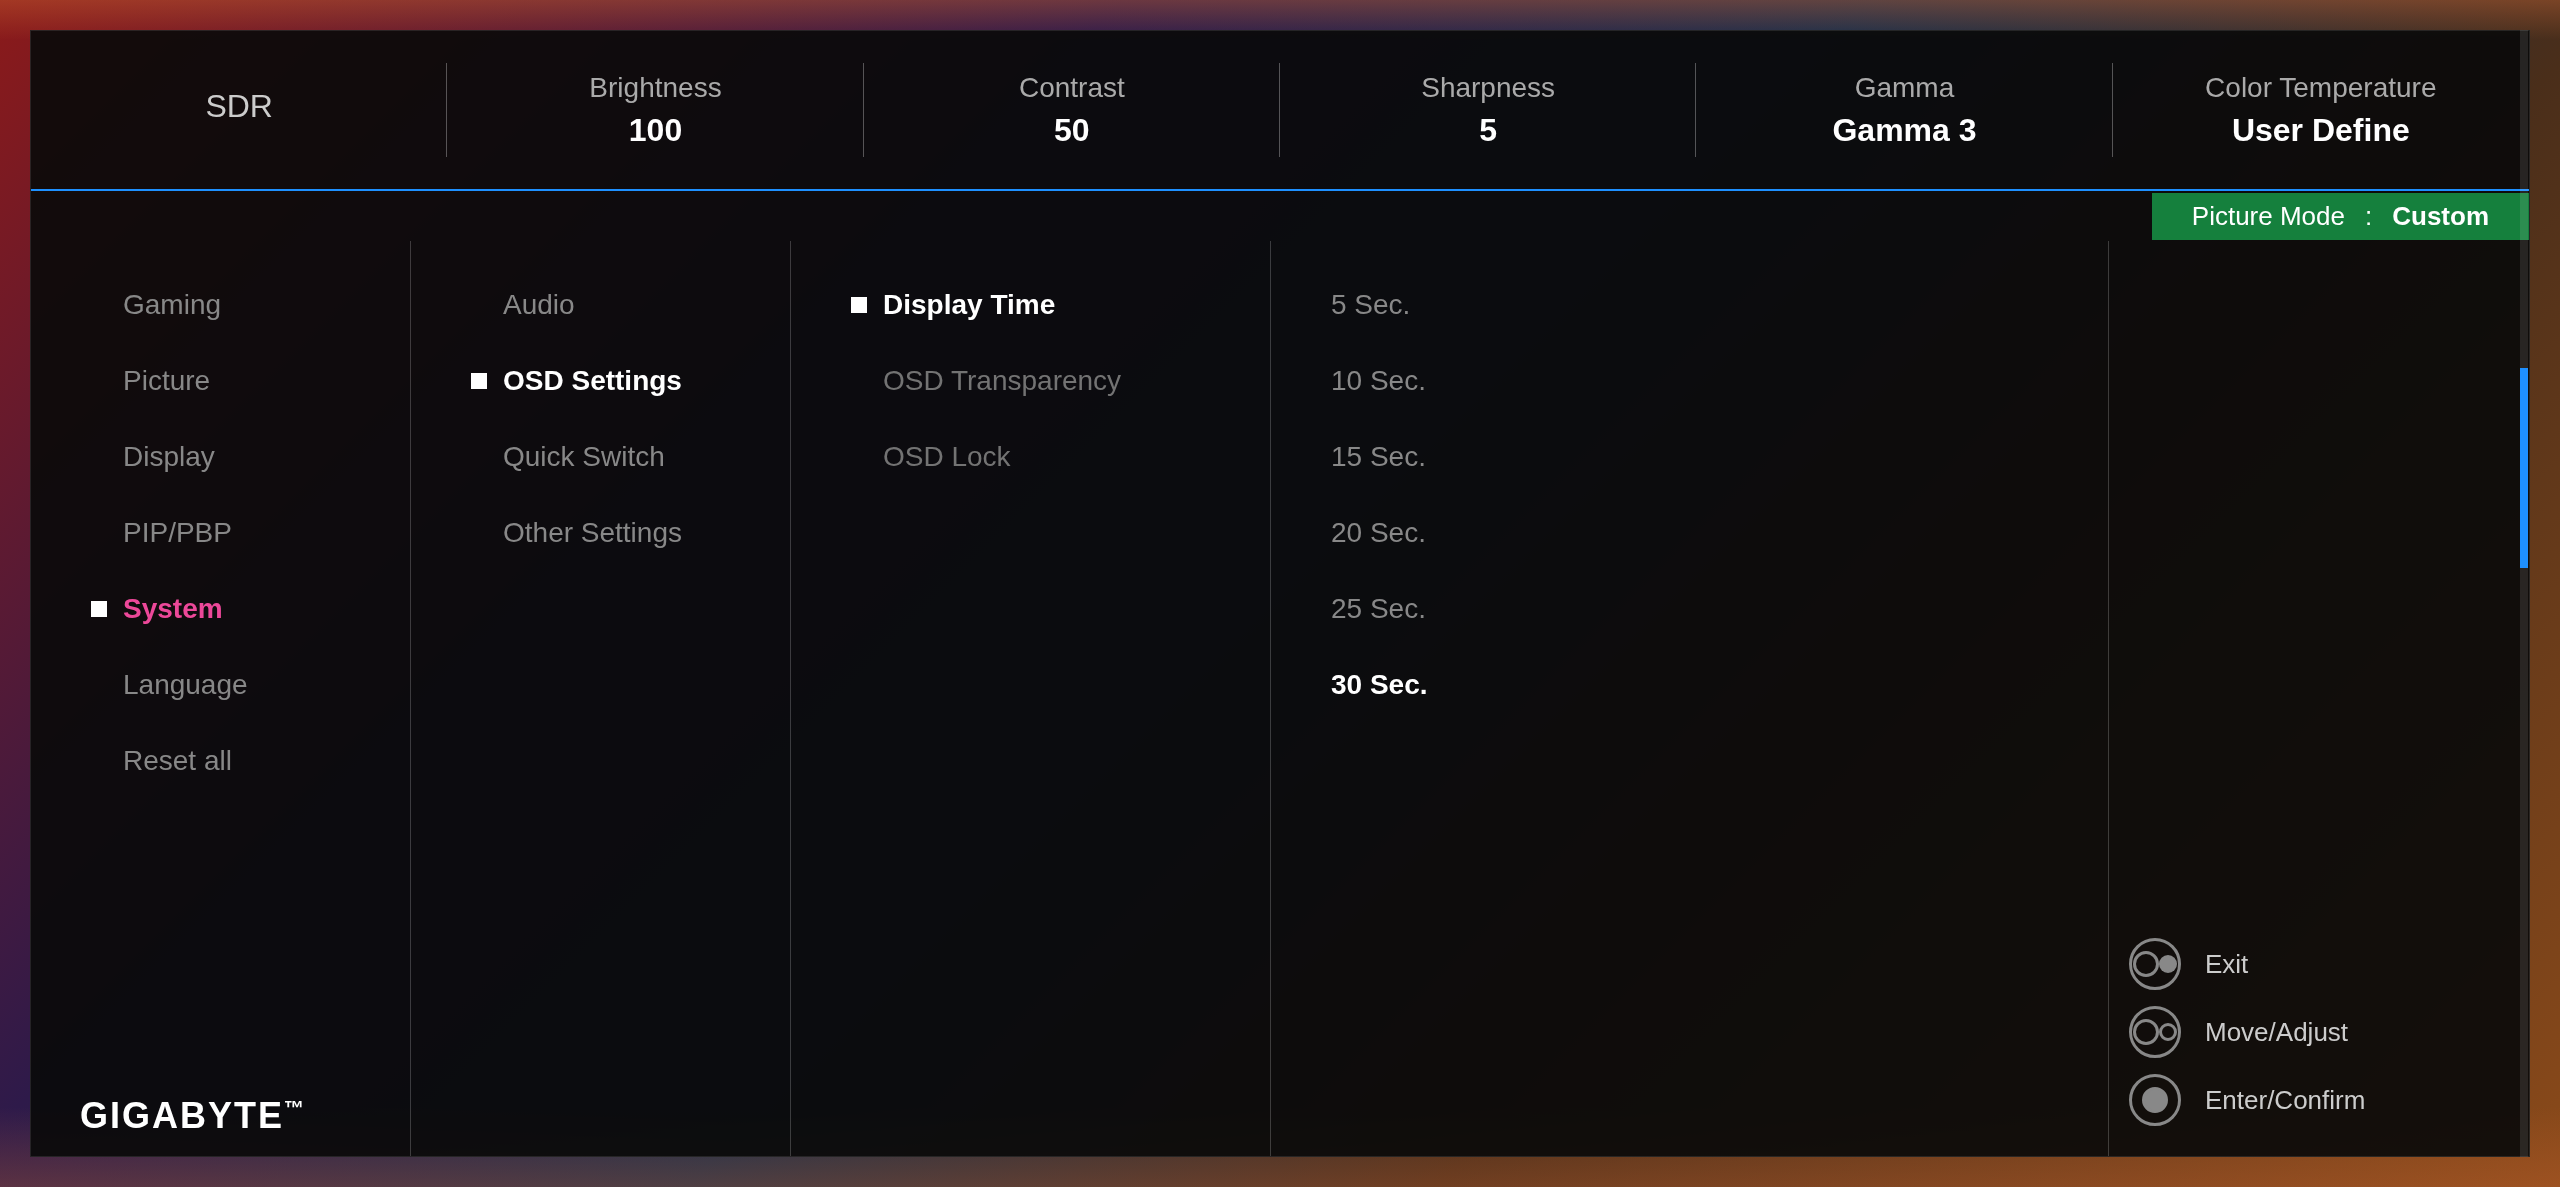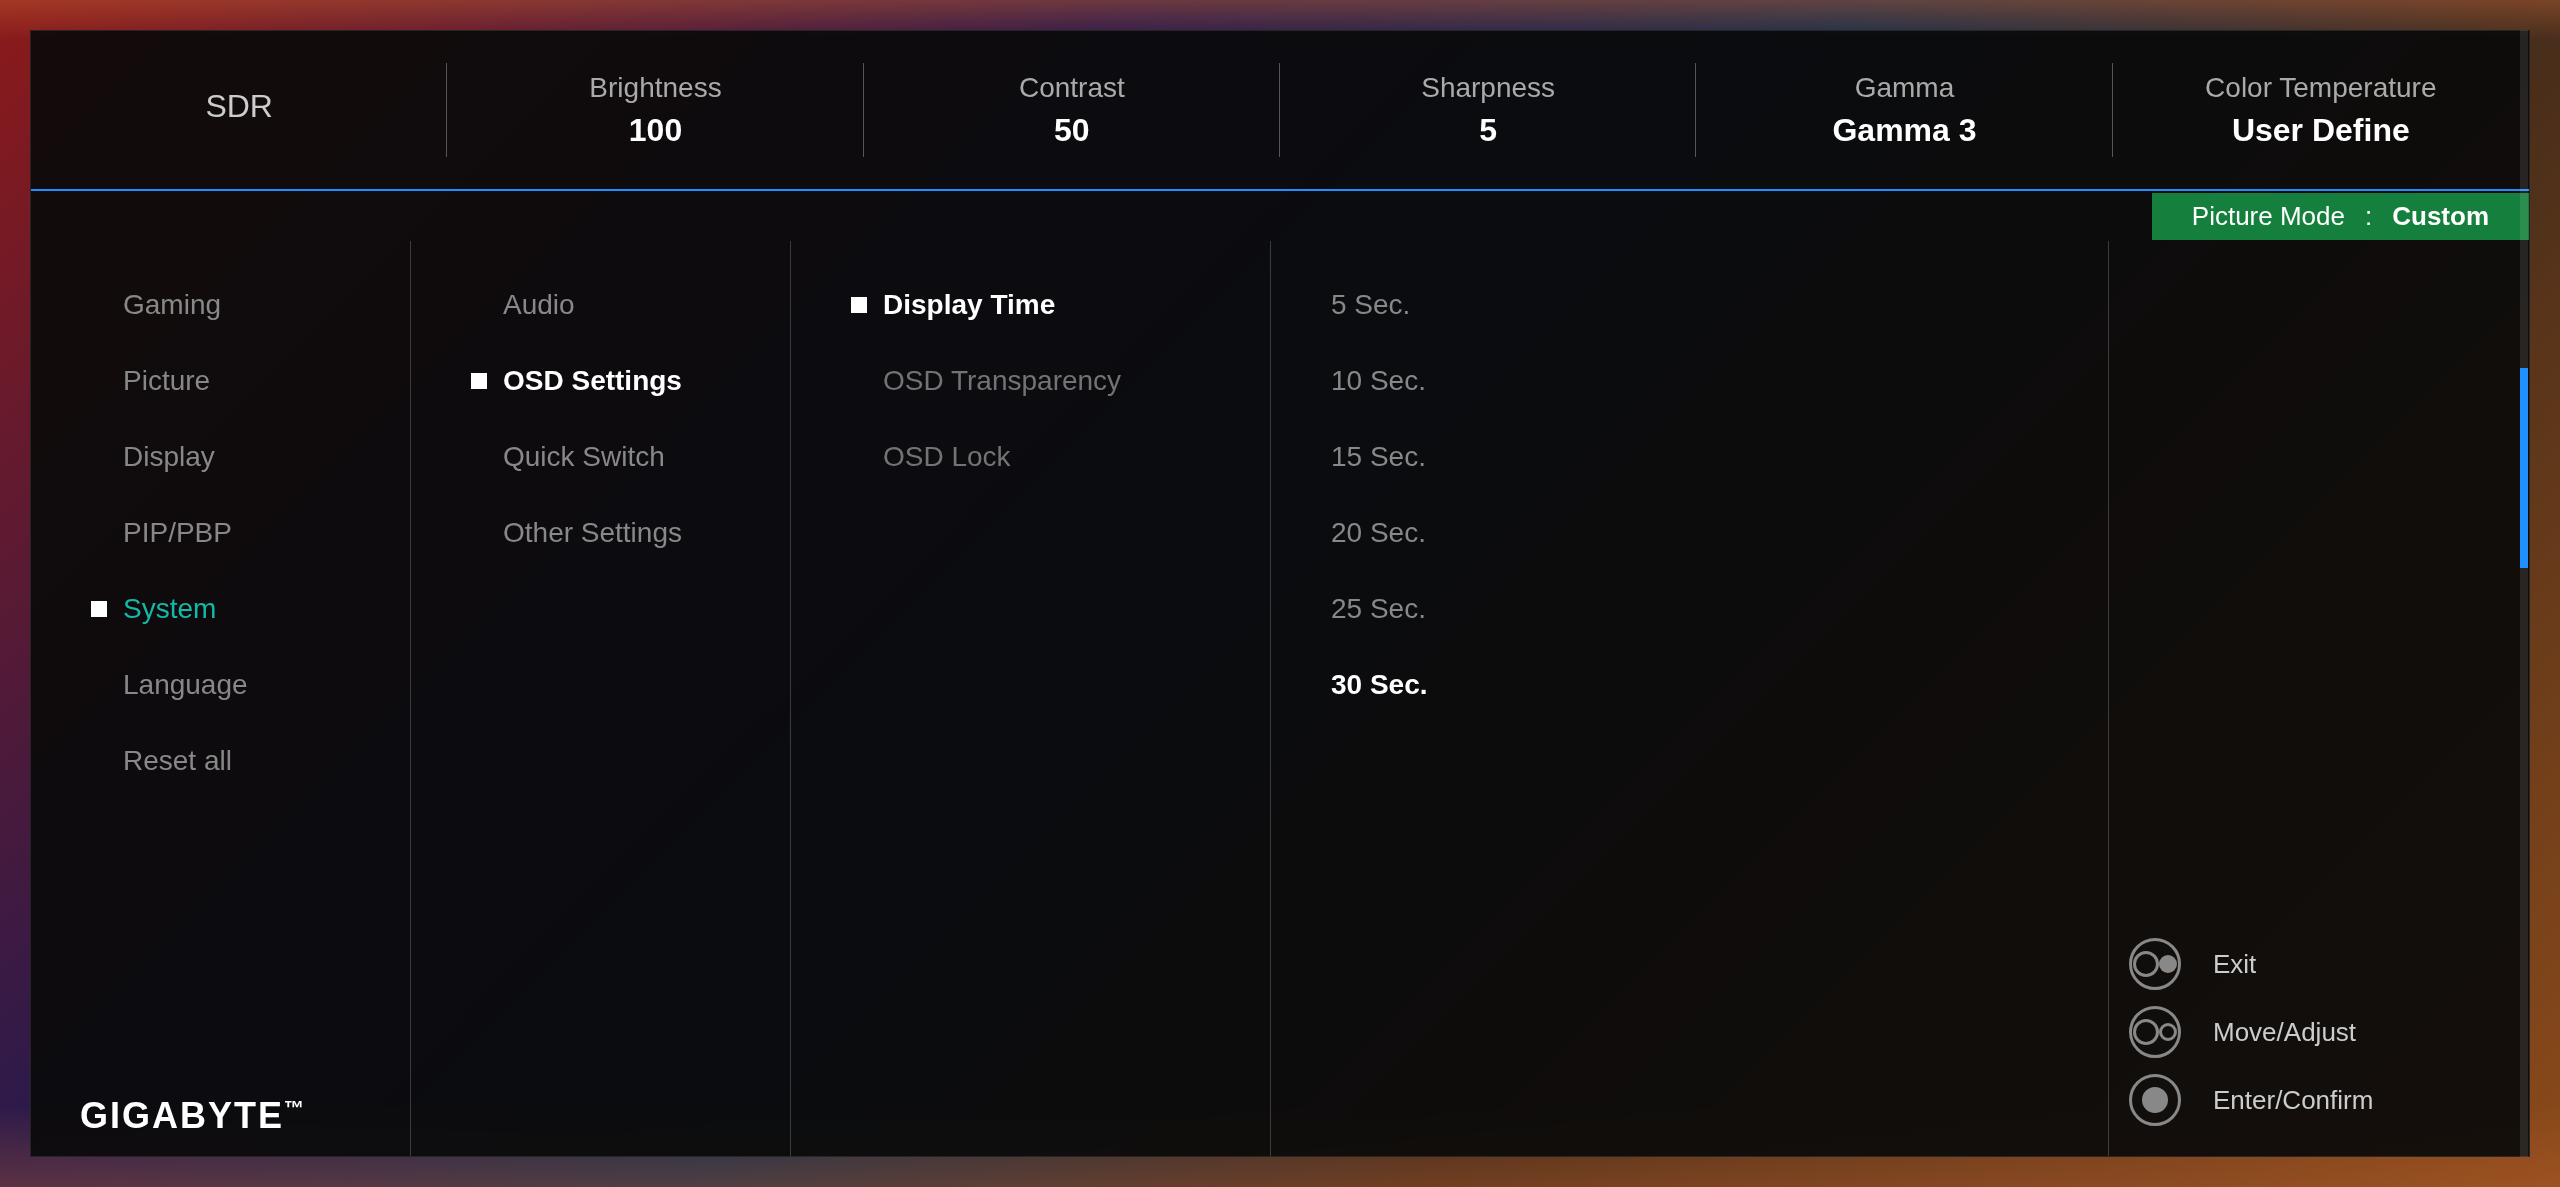--- a/index.html
+++ b/index.html
@@ -157,22 +157,22 @@
       display: flex;
       align-items: center;
       gap: 16px;
       padding: 18px 20px;
       color: #888888;
       font-size: 28px;
       cursor: pointer;
     }
 
     .menu-item.active {
-      color: #14b8a6;
-      font-weight: normal;
+      color: #ec4899;
+      font-weight: bold;
     }
 
     .menu-item .menu-bullet {
       width: 16px;
       height: 16px;
       background: #888888;
       flex-shrink: 0;
       visibility: hidden;
     }
 
@@ -289,21 +289,21 @@
       display: flex;
       flex-direction: column;
       justify-content: flex-end;
       gap: 16px;
       flex-shrink: 0;
     }
 
     .control-item {
       display: flex;
       align-items: center;
-      gap: 32px;
+      gap: 24px;
       color: #cccccc;
       font-size: 26px;
     }
 
     .control-icon {
       width: 52px;
       height: 52px;
       border-radius: 50%;
       border: 3px solid #888888;
       display: flex;

